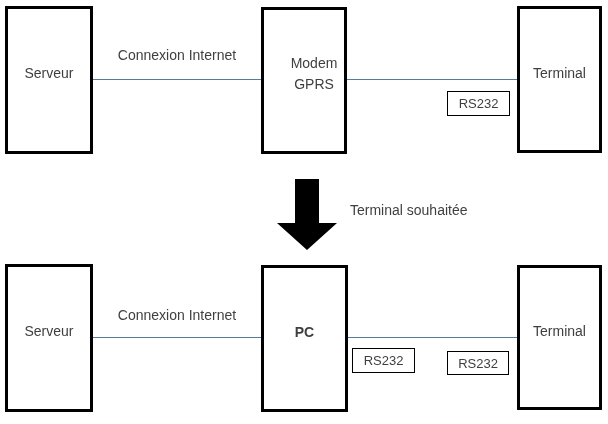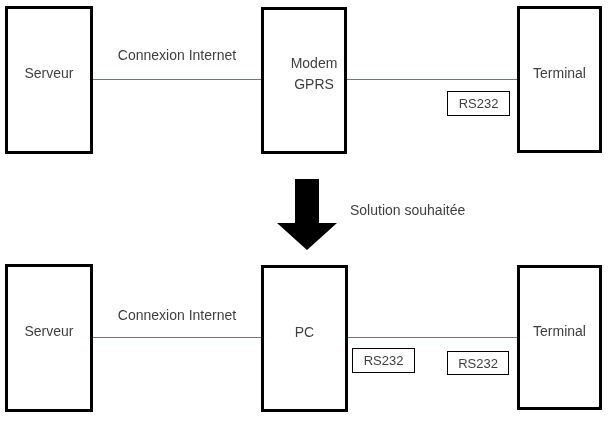--- a/index.html
+++ b/index.html
@@ -72,21 +72,21 @@
   .serveur-top   { left: 5px;   top: 6px;   width: 88px; height: 148px; }
   .modem-top     { left: 261px; top: 7px;   width: 86px; height: 147px; padding-left: 20px; }
   .terminal-top  { left: 517px; top: 6px;   width: 85px; height: 147px; }
   .conn1         { left: 93px;  top: 79px;  width: 168px; }
   .conn2         { left: 347px; top: 79px;  width: 170px; }
   .conn1-label   { left: 93px;  top: 47px;  width: 168px; }
   .rs232-top     { left: 447px; top: 47px;  width: 63px; height: 25px; }
 
   
   .serveur-bot   { left: 5px;   top: 264px; width: 88px; height: 148px; }
-  .pc-box        { left: 261px; top: 265px; width: 87px; height: 147px; }
+  .pc-box        { left: 261px; top: 265px; width: 87px; height: 147px; font-weight: bold; }
   .terminal-bot  { left: 517px; top: 265px; width: 85px; height: 145px; }
   .conn3         { left: 93px;  top: 337px; width: 168px; }
   .conn4         { left: 348px; top: 337px; width: 169px; }
   .conn3-label   { left: 93px;  top: 307px; width: 168px; }
   .rs232-bot1    { left: 352px; top: 304px; width: 63px; height: 25px; }
   .rs232-bot2    { left: 447px; top: 307px; width: 62px; height: 24px; }
 </style>
 </head>
 <body>
 
@@ -111,21 +111,21 @@
 
   <div class="node-box terminal-top">
     <span>Terminal</span>
   </div>
 
   <div class="arrow-wrap">
     <svg width="62" height="72" viewBox="0 0 62 72" xmlns="http://www.w3.org/2000/svg">
       <polygon points="19,0 43,0 43,44 61,44 31,71 1,44 19,44" fill="#000000"></polygon>
     </svg>
   </div>
-  <div class="transition-label">Solution souhaitée</div>
+  <div class="transition-label">Terminal souhaitée</div>
 
   <div class="node-box serveur-bot">
     <span>Serveur</span>
   </div>
 
   <div class="connector conn3"></div>
   <div class="conn-label conn3-label">Connexion Internet</div>
 
   <div class="node-box pc-box">
     <span>PC</span>

